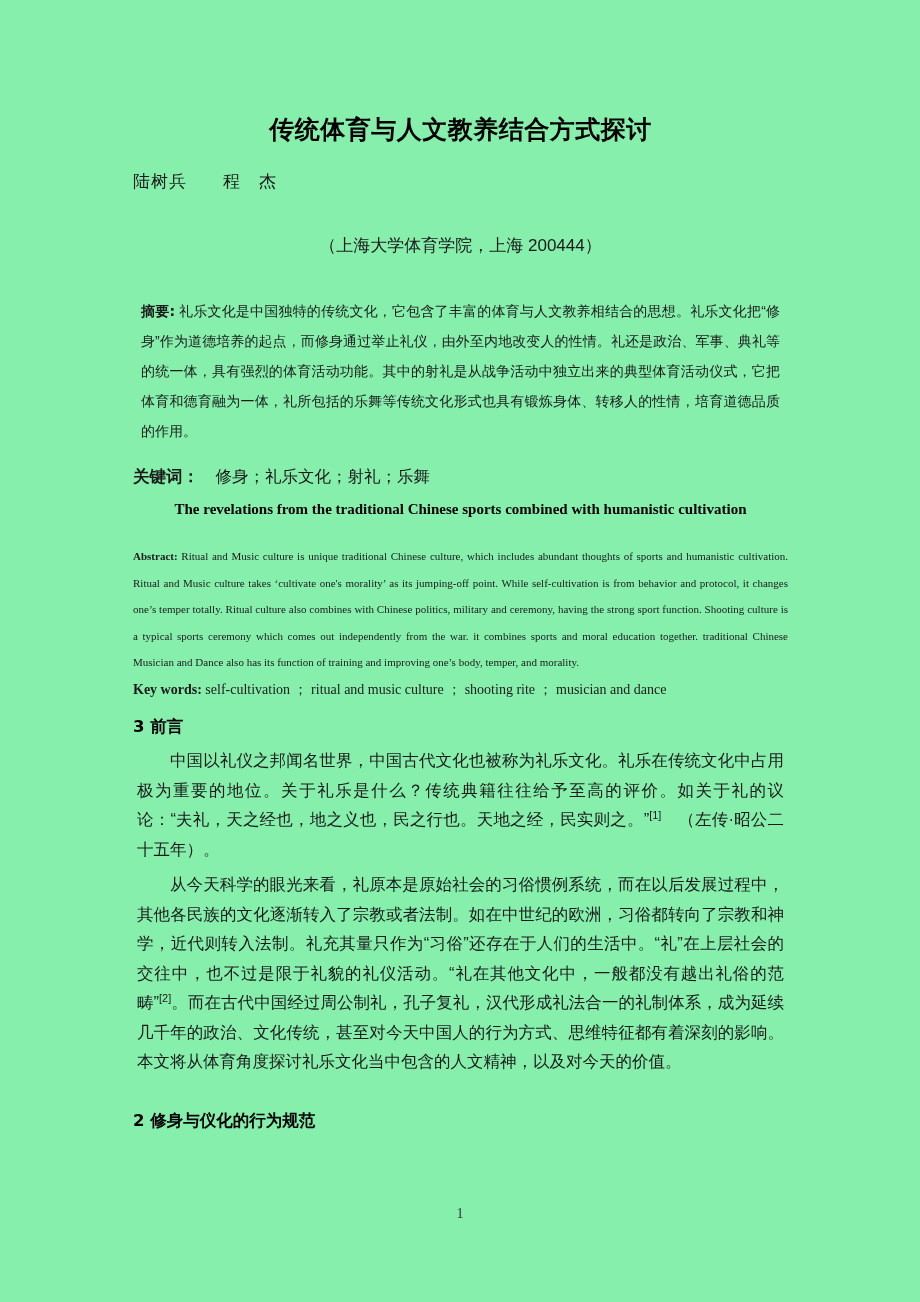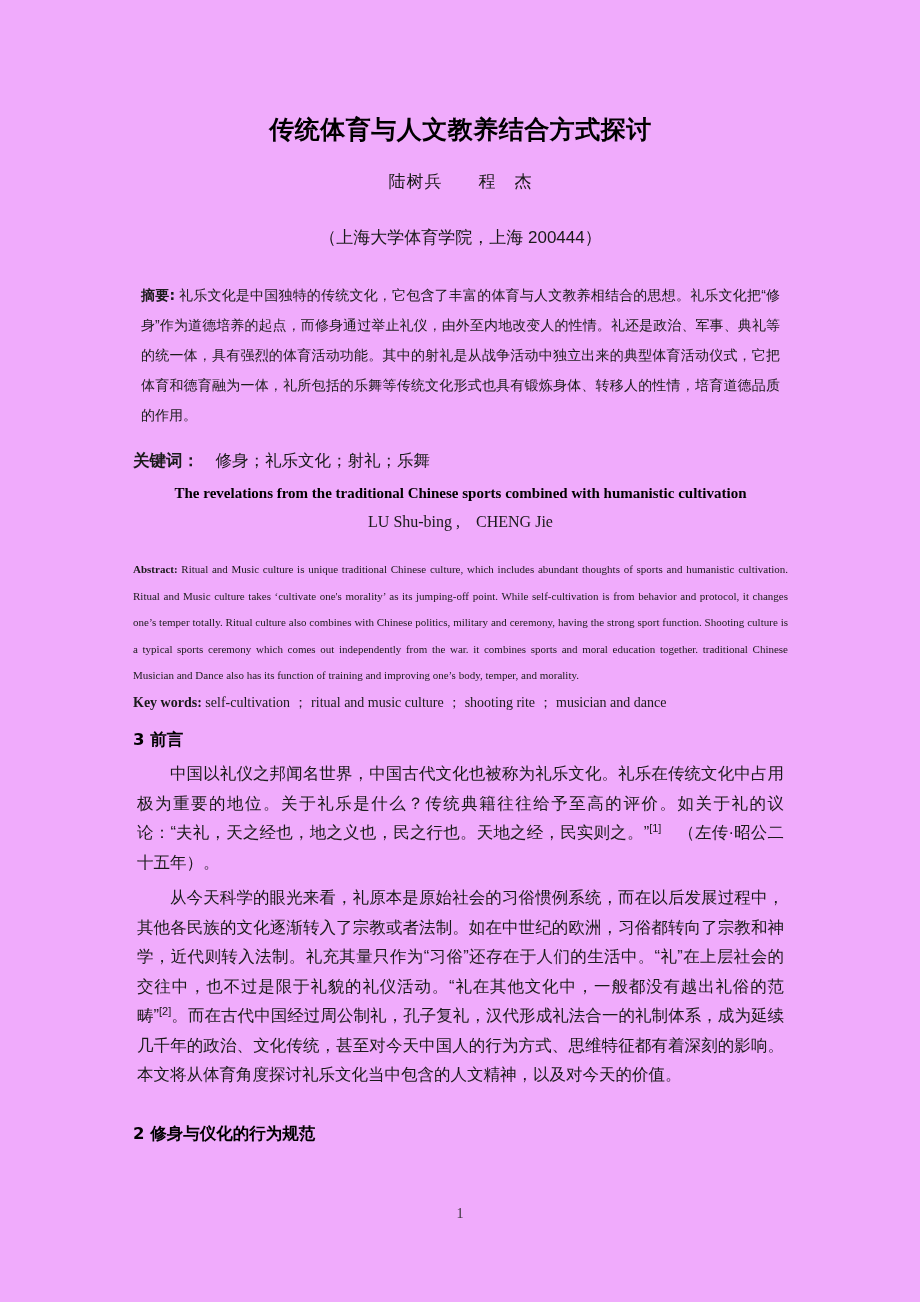--- a/index.html
+++ b/index.html
@@ -8,21 +8,21 @@
     background: #ffffff;
   }
   body {
     font-family: "Liberation Serif", "DejaVu Serif", serif;
     color: #1a1a1a;
   }
   .page {
     position: relative;
     width: 920px;
     height: 1302px;
-    background: #f0abfc;
+    background: #86efac;
     overflow: hidden;
     box-sizing: border-box;
   }
   .content {
     position: absolute;
     left: 133px;
     top: 0;
     width: 655px;
   }
 
@@ -32,34 +32,33 @@
     font-family: "DejaVu Sans", "Liberation Sans", sans-serif;
     font-weight: bold;
     font-size: 25px;
     letter-spacing: 0.5px;
     color: #000000;
     margin: 0;
     padding-top: 115px;
     line-height: 1.2;
   }
   .authors {
-    text-align: center;
     font-family: "Liberation Sans", "DejaVu Sans", sans-serif;
     font-size: 17px;
     color: #1a1a1a;
     margin: 0;
     padding-top: 25px;
     letter-spacing: 1px;
   }
   .affiliation {
     text-align: center;
     font-family: "Liberation Sans", "DejaVu Sans", sans-serif;
     font-size: 17px;
     color: #1a1a1a;
-    margin: 8px;
+    margin: 16px;
     padding-top: 25px;
   }
 
   
   .cn-abstract {
     margin: 8px;
     padding-top: 23px;
     font-family: "Liberation Sans", "DejaVu Sans", sans-serif;
     font-size: 14px;
     line-height: 30px;
@@ -186,21 +185,20 @@
     <p class="authors">陆树兵　　程　杰</p>
 
     <p class="affiliation">（上海大学体育学院，上海 200444）</p>
 
     <p class="cn-abstract"><span class="lbl">摘要:</span><span> 礼乐文化是中国独特的传统文化，它包含了丰富的体育与人文教养相结合的思想。礼乐文化把“修身”作为道德培养的起点，而修身通过举止礼仪，由外至内地改变人的性情。礼还是政治、军事、典礼等的统一体，具有强烈的体育活动功能。其中的射礼是从战争活动中独立出来的典型体育活动仪式，它把体育和德育融为一体，礼所包括的乐舞等传统文化形式也具有锻炼身体、转移人的性情，培育道德品质的作用。</span></p>
 
     <p class="cn-keywords"><span class="lbl">关键词：</span><span>　修身；礼乐文化；射礼；乐舞</span></p>
 
     <p class="en-title">The revelations from the traditional Chinese sports combined with humanistic cultivation</p>
 
-    <p class="en-authors">LU Shu-bing ,　CHENG Jie</p>
 
 
     <p class="en-abstract"><span class="lbl">Abstract:</span><span> Ritual and Music culture is unique traditional Chinese culture, which includes abundant thoughts of sports and humanistic cultivation. Ritual and Music culture takes ‘cultivate one's morality’ as its jumping-off point. While self-cultivation is from behavior and protocol, it changes one’s temper totally. Ritual culture also combines with Chinese politics, military and ceremony, having the strong sport function. Shooting culture is a typical sports ceremony which comes out independently from the war. it combines sports and moral education together. traditional Chinese Musician and Dance also has its function of training and improving one’s body, temper, and morality.</span></p>
 
     <p class="en-keywords"><span class="lbl">Key words:</span><span> self-cultivation ；  ritual and music culture ；   shooting rite  ；  musician and dance</span></p>
 
     <h2 class="section-heading">3  前言</h2>
 
     <p class="body-para"><span>中国以礼仪之邦闻名世界，中国古代文化也被称为礼乐文化。礼乐在传统文化中占用极为重要的地位。关于礼乐是什么？传统典籍往往给予至高的评价。如关于礼的议论：“夫礼，天之经也，地之义也，民之行也。天地之经，民实则之。”</span><sup class="cite">[1]</sup><span>　（左传·昭公二十五年）。</span></p>
 

